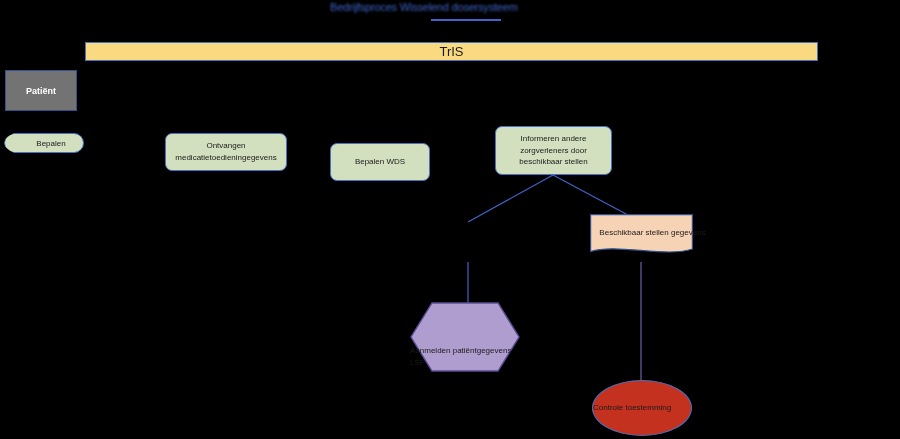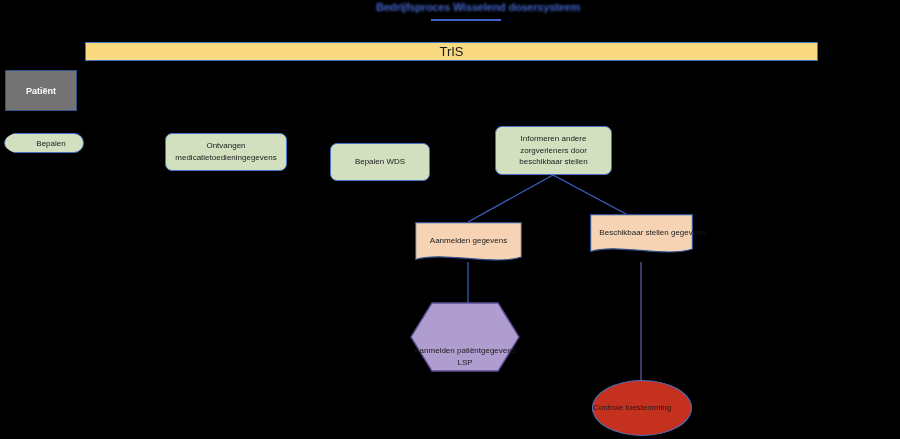--- a/index.html
+++ b/index.html
@@ -15,24 +15,24 @@
     overflow: hidden;
     font-family: "Liberation Sans", sans-serif;
   }
 
   
   #diagram-title {
     position: absolute;
     left: 330px;
     top: 1px;
     width: 250px;
-    text-align: right;
+    text-align: left;
     color: #3f63c8;
     font-size: 11px;
-    font-weight: bold;
+    font-weight: normal;
     letter-spacing: -0.2px;
     
     filter: blur(0.9px);
     white-space: nowrap;
   }
   #title-underline {
     position: absolute;
     left: 431px;
     top: 19px;
     width: 70px;
@@ -157,21 +157,21 @@
     top: 302px;
     width: 110px;
     height: 70px;
     display: flex;
     align-items: center;
     justify-content: center;
   }
   #hex-lsp svg { position: absolute; left: 0; top: 0; }
   #hex-lsp .hex-label {
     position: relative;
-    text-align: center;
+    text-align: left;
     color: #1a1a1a;
     font-size: 8px;
     line-height: 1.5;
     margin-top: 40px;
   }
 
   
   #ellipse-controle {
     position: absolute;
     left: 592px;
@@ -237,26 +237,20 @@
   </div>
 
   <div class="proc-box" id="proc-bepalen">
     <span>Bepalen WDS</span>
   </div>
 
   <div class="proc-box" id="proc-informeren">
     <span>Informeren andere zorgverleners door beschikbaar stellen</span>
   </div>
 
-  <div class="doc-shape" id="doc-aanmelden">
-    <svg width="107" height="42" viewBox="0 0 107 42" preserveAspectRatio="none">
-      <path d="M0.6,0.6 L106.4,0.6 L106.4,35 C80,44 27,29 0.6,37.5 Z" fill="#f6d3b4" stroke="#2f528f" stroke-width="1.2"></path>
-    </svg>
-    <span class="doc-label">Aanmelden gegevens</span>
-  </div>
 
   <div class="doc-shape" id="doc-beschikbaar">
     <svg width="103" height="42" viewBox="0 0 103 42" preserveAspectRatio="none">
       <path d="M0.6,0.6 L102.4,0.6 L102.4,35 C77,44 26,29 0.6,37.5 Z" fill="#f6d3b4" stroke="#2f528f" stroke-width="1.2"></path>
     </svg>
     <span class="doc-label">Beschikbaar stellen gegevens</span>
   </div>
 
   <div id="hex-lsp">
     <svg width="110" height="70" viewBox="0 0 110 70" preserveAspectRatio="none">

